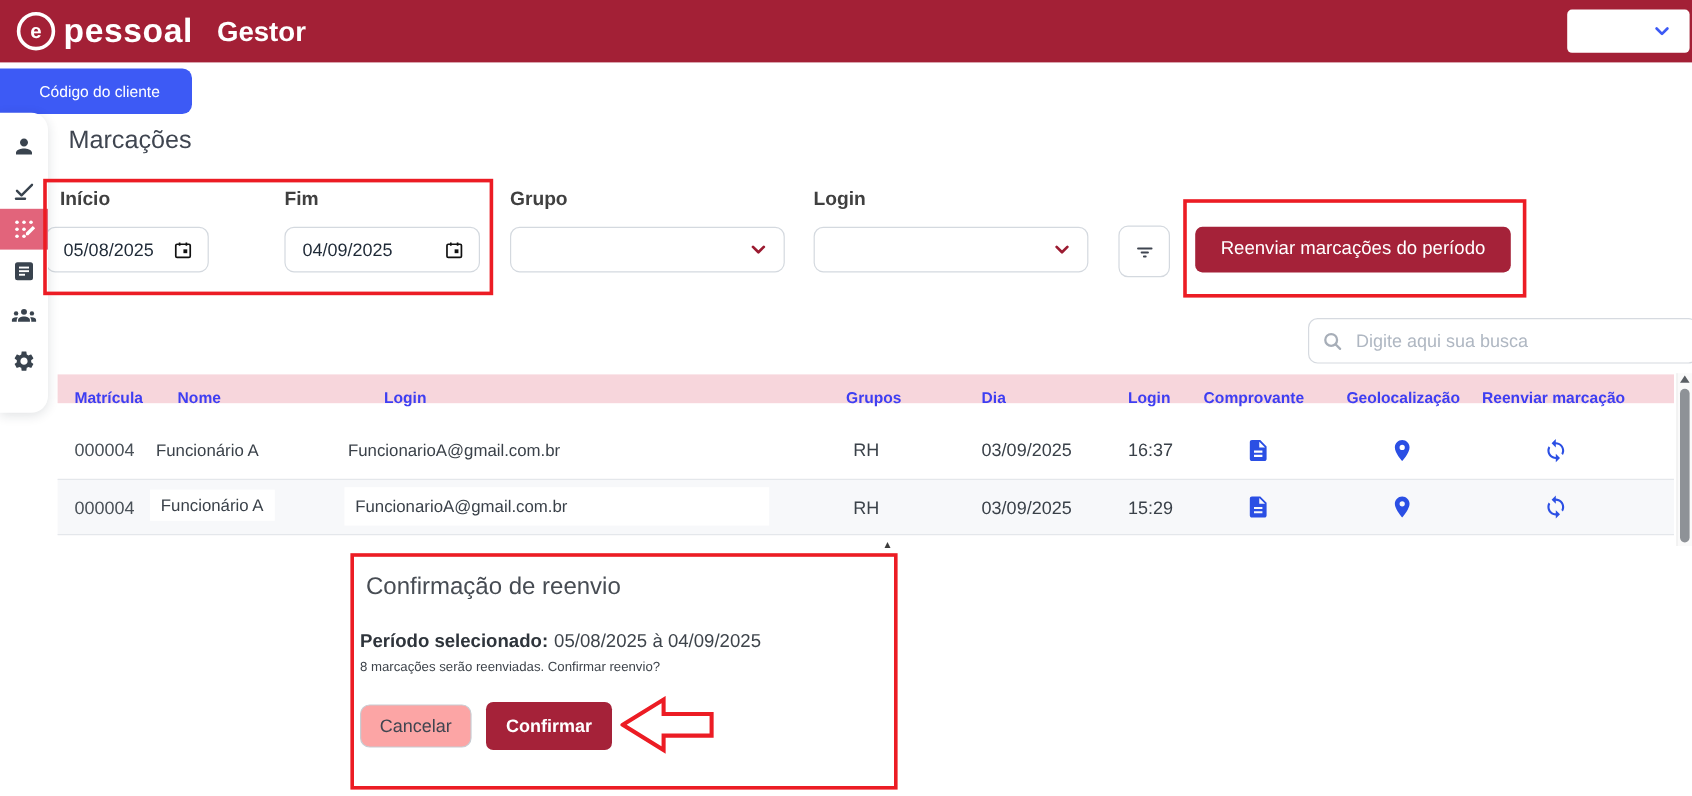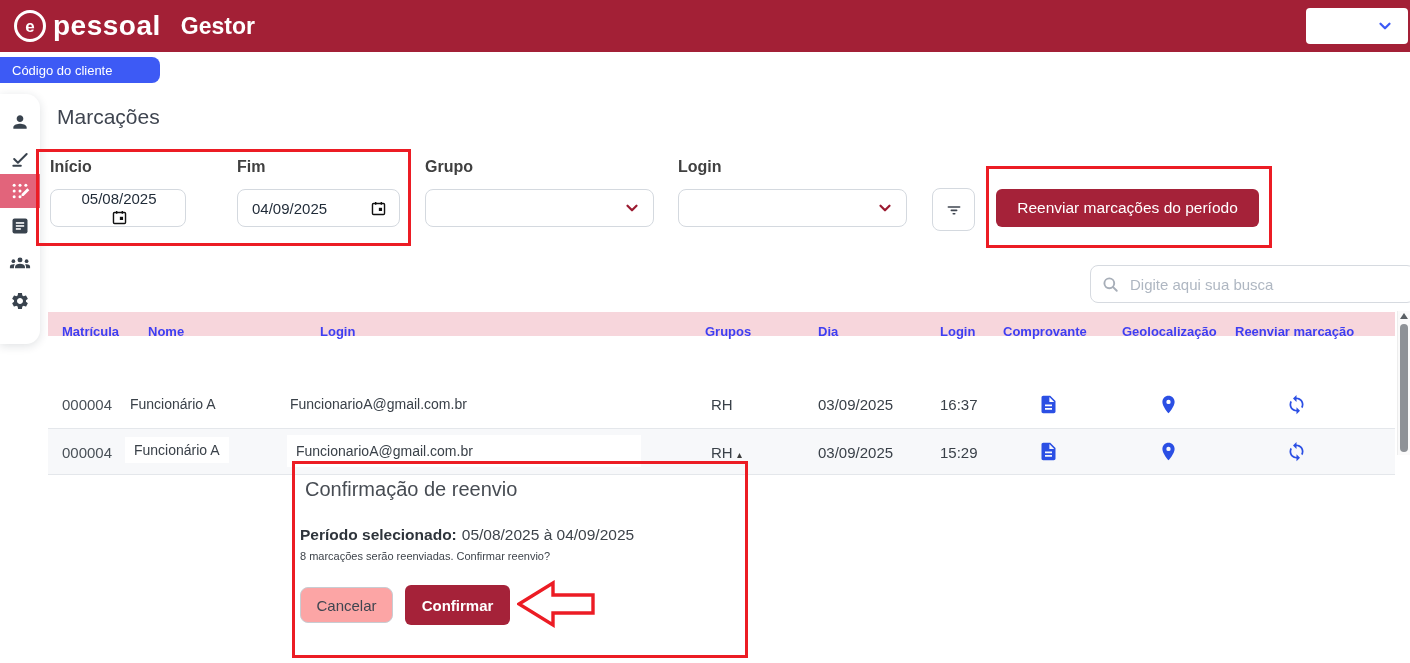--- a/index.html
+++ b/index.html
@@ -15,22 +15,22 @@
   .brand{left:14px;top:11px;height:30px;display:flex;align-items:center;color:#fff;}
   .elogo{width:26px;height:26px;border:3px solid #fff;border-radius:50%;
     display:flex;align-items:center;justify-content:center;
     font-weight:bold;font-size:17px;line-height:1;color:#fff;}
   .brand-name{margin-left:7px;font-size:28px;font-weight:bold;letter-spacing:.5px;}
   .brand-product{margin-left:20px;font-size:23px;font-weight:bold;}
   .user-dd{left:1306px;top:8px;width:102px;height:36px;background:#fff;border-radius:4px;
     display:flex;align-items:center;justify-content:flex-end;padding-right:14px;box-sizing:border-box;cursor:pointer;}
 
   
-  .client-btn{left:0;top:57px;width:160px;height:26px;background:#3D5AF5;color:#fff;
-    border:none;border-radius:0 8px 8px 0;font-size:13px;text-align:left;padding-left:12px;
+  .client-btn{left:0;top:57px;width:160px;height:38px;background:#3D5AF5;color:#fff;
+    border:none;border-radius:0 8px 8px 0;font-size:13px;text-align:center;padding-left:12px;
     font-family:inherit;cursor:pointer;}
 
   
   .sidebar{left:0;top:94px;width:40px;height:250px;background:#fff;border-radius:0 14px 14px 0;
     box-shadow:0 2px 10px rgba(30,40,60,.14);z-index:5;}
   .side-item{position:absolute;left:0;width:40px;height:34px;display:flex;align-items:center;justify-content:center;cursor:pointer;}
   .side-item.active{background:#E2647B;}
   .side-item svg{display:block;}
 
   
@@ -49,21 +49,21 @@
   
   .search-box{left:1090px;top:265px;width:325px;height:38px;background:#fff;border:1px solid #D6DAE0;
     border-radius:8px;box-sizing:border-box;display:flex;align-items:center;padding:0 10px;}
   .search-box input{border:none;outline:none;flex:1;font-size:15px;color:#3a4149;margin-left:8px;
     font-family:inherit;background:transparent;}
   .search-box input::placeholder{color:#AFB7C2;}
 
   
   .thead{left:48px;top:312px;width:1347px;height:24px;background:#F7D6DC;}
   .th{position:absolute;top:0;height:40px;line-height:40px;font-size:13px;font-weight:bold;color:#3E3EF2;white-space:nowrap;}
-  .trow{left:48px;width:1347px;height:47px;background:#fff;margin-top:29px;}
+  .trow{left:48px;width:1347px;height:47px;background:#fff;}
   .trow.alt{background:#F7F8FA;border-top:1px solid #E4E7EB;border-bottom:1px solid #E4E7EB;box-sizing:border-box;}
   .td{position:absolute;top:0;height:47px;line-height:47px;white-space:nowrap;color:#3A4149;}
   .td.mono{color:#4A5158;font-size:15px;}
   .td.sm{font-size:14px;}
   .td.md{font-size:15px;}
   .patch{background:#fff;padding:5px 9px;line-height:normal;display:inline-block;}
   .icon-cell{position:absolute;width:22px;height:22px;cursor:pointer;}
 
   
   .vscroll{left:1397px;top:311px;width:13px;height:144px;background:#FAFAFA;border-left:1px solid #EDEDED;box-sizing:border-box;}
@@ -152,21 +152,21 @@
   </div>
 </nav>
 
 <h1 class="abs page-title" style="margin:0;font-weight:500;">Marcações</h1>
 
 <span class="abs flabel" style="left:50px;top:158px;">Início</span>
 <span class="abs flabel" style="left:237px;top:158px;">Fim</span>
 <span class="abs flabel" style="left:425px;top:158px;">Grupo</span>
 <span class="abs flabel" style="left:678px;top:158px;">Login</span>
 
-<div class="abs input-box" style="left:50px;top:189px;width:136px;flex-direction:column;">
+<div class="abs input-box" style="left:38px;top:189px;width:136px;">
   <span class="val">05/08/2025</span>
   <svg width="17" height="17" viewBox="0 0 24 24" fill="none" stroke="#111" stroke-width="2">
     <rect x="3.5" y="5" width="17" height="15.5" rx="1.5"></rect>
       <path d="M8 2.8v4M16 2.8v4"></path>
       <rect x="12.5" y="11" width="4.5" height="4.5" fill="#111" stroke="none"></rect>
   </svg>
 </div>
 <div class="abs input-box" style="left:237px;top:189px;width:163px;">
   <span class="val">04/09/2025</span>
   <svg width="17" height="17" viewBox="0 0 24 24" fill="none" stroke="#111" stroke-width="2">

